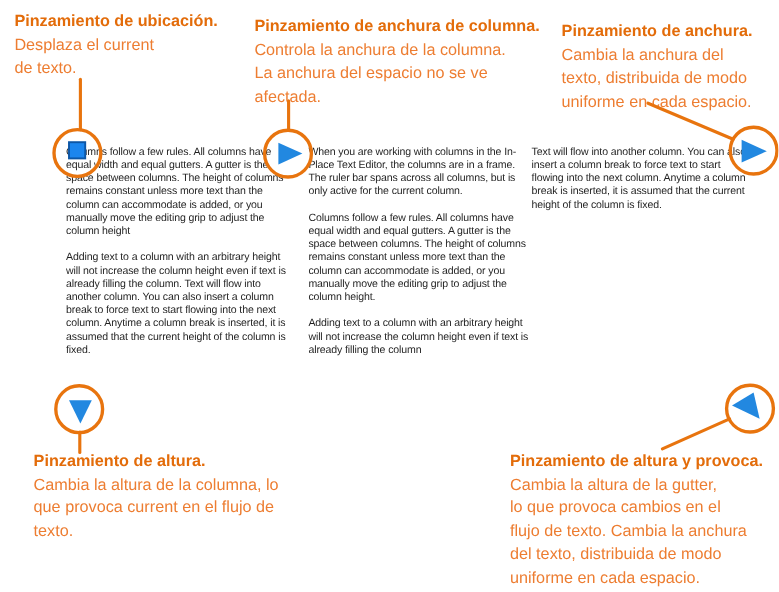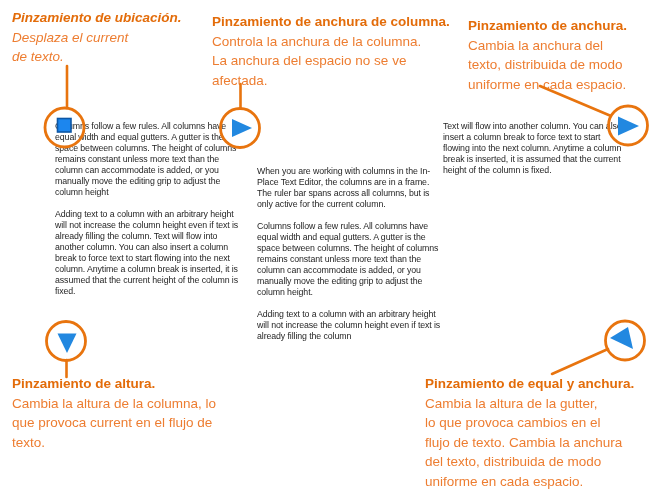--- a/index.html
+++ b/index.html
@@ -30,27 +30,27 @@
     font-size:8.8px;line-height:11px;letter-spacing:-0.1px;
     color:var(--column-text,#1f1f1f);
     font-family:"Liberation Sans",sans-serif;
   }
   .textcol p{margin:0 0 11px 0;}
   #overlay{position:absolute;left:0;top:0;pointer-events:none;}
   .connector{stroke:var(--accent-orange,#e8740e);stroke-width:2.6;fill:none;stroke-linecap:round;}
   .grip-circle{stroke:var(--accent-orange,#e8740e);stroke-width:2.8;fill:none;}
   .grip-tri{fill:var(--grip-blue,#2288e0);}
   .grip-square{fill:var(--grip-square-fill,#1c86ee);stroke:var(--grip-square-border,#0d57a6);stroke-width:1.6;}
-  #c-location{left:12px;top:8px;width:220px;font-style:italic;}
+  #c-location{left:12px;top:8px;width:220px;}
   #c-colwidth{left:212px;top:12px;width:250px;}
   #c-width{left:468px;top:16px;width:185px;}
-  #c-height{left:12px;top:374px;width:235px;}
+  #c-height{left:28px;top:374px;width:235px;}
   #c-heightwidth{left:425px;top:374px;width:224px;}
   #col-1{left:55px;}
-  #col-2{left:257px;margin-top:45px;}
+  #col-2{left:257px;}
   #col-3{left:443px;}
 </style>
 </head>
 <body>
 
 <div id="canvas">
 
   <div class="textcol" id="col-1">
     <p>Columns follow a few rules. All columns have equal width and equal gutters. A gutter is the space between columns. The height of columns remains constant unless more text than the column can accommodate is added, or you manually move the editing grip to adjust the column height</p>
     <p>Adding text to a column with an arbitrary height will not increase the column height even if text is already filling the column. Text will flow into another column. You can also insert a column break to force text to start flowing into the next column. Anytime a column break is inserted, it is assumed that the current height of the column is fixed.</p>
@@ -81,21 +81,21 @@
 texto, distribuida de modo
 uniforme en cada espacio.</p>
   </div>
   <div class="callout" id="c-height">
     <p class="callout-title">Pinzamiento de altura.</p>
     <p class="callout-desc">Cambia la altura de la columna, lo
 que provoca current en el flujo de
 texto.</p>
   </div>
   <div class="callout" id="c-heightwidth">
-    <p class="callout-title">Pinzamiento de equal y anchura.</p>
+    <p class="callout-title">Pinzamiento de altura y provoca.</p>
     <p class="callout-desc">Cambia la altura de la gutter,
 lo que provoca cambios en el
 flujo de texto. Cambia la anchura
 del texto, distribuida de modo
 uniforme en cada espacio.</p>
   </div>
 
   <svg id="overlay" width="649" height="493" viewBox="0 0 649 493">
 
     <line class="connector" x1="67" y1="66" x2="67" y2="108"></line>

